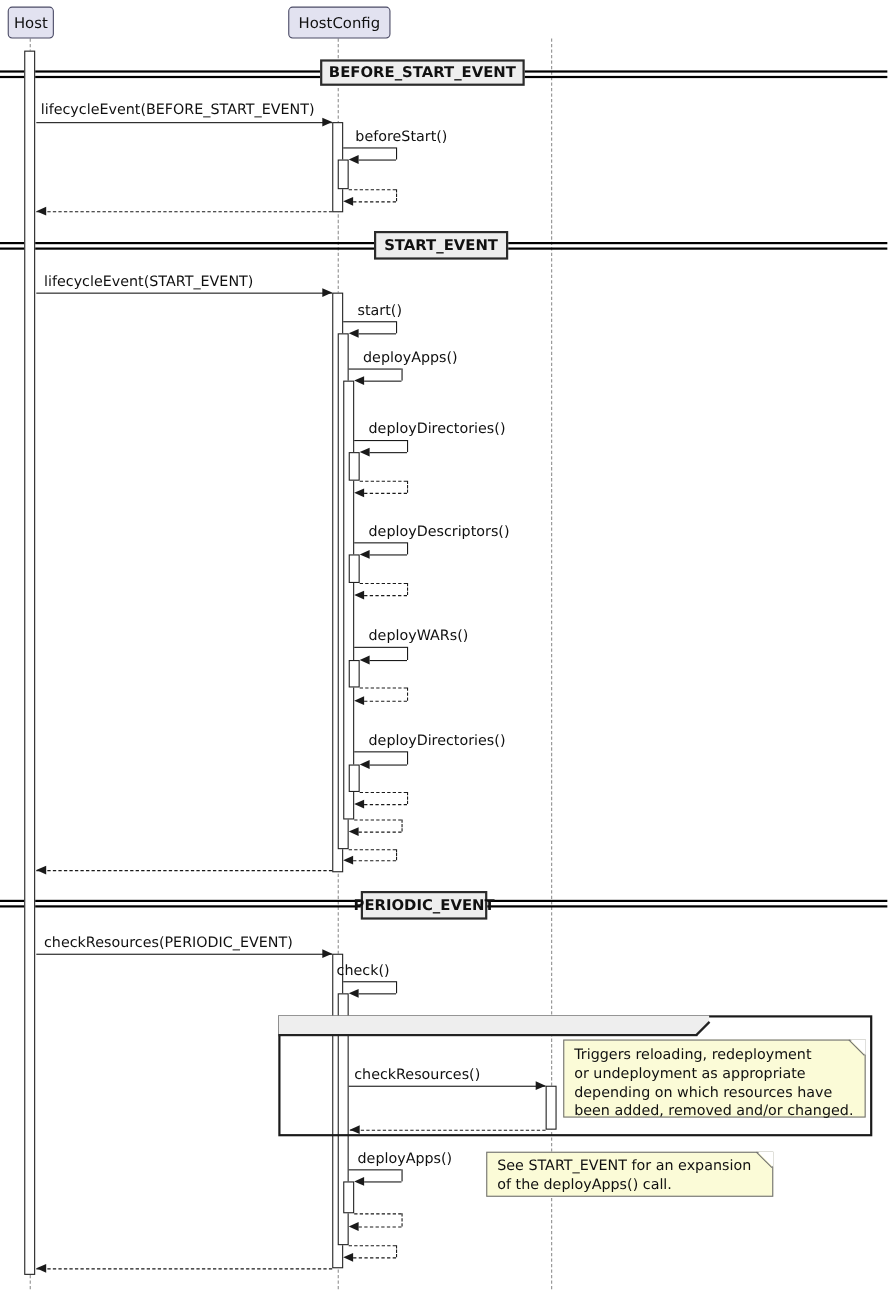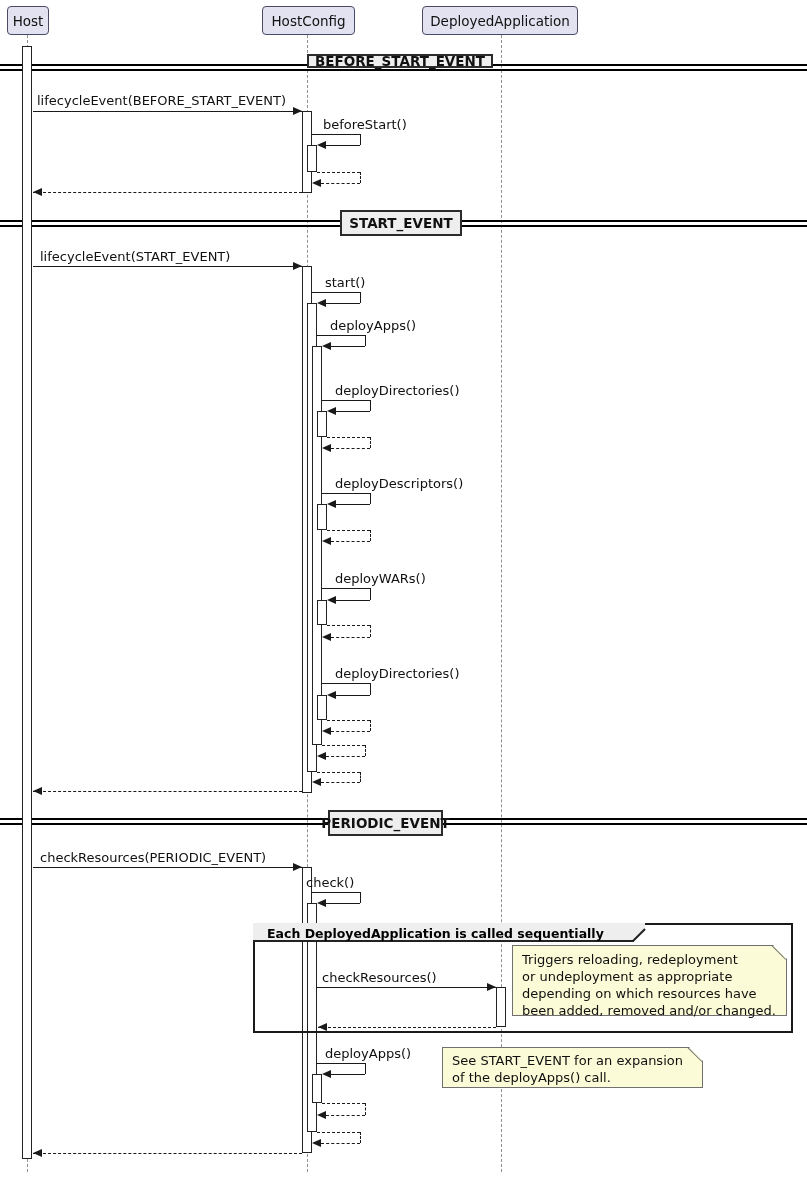--- a/index.html
+++ b/index.html
@@ -52,21 +52,20 @@
   <div class="bar" style="left:317px;top:695px;height:25px"></div>
   <div class="bar" style="left:302px;top:867px;height:286px"></div>
   <div class="bar" style="left:307px;top:903px;height:229px"></div>
   <div class="bar" style="left:312px;top:1074px;height:29px"></div>
   <div class="bar" style="left:496px;top:987px;height:40px"></div>
 
   <div class="gbox" style="left:253px;top:923px;width:540px;height:110px"></div>
   <div class="gtab" style="left:253px;top:923px;width:392px;height:19px"></div>
   <div class="gline" style="left:253px;top:940px;width:381px;height:2px"></div>
   <div class="gline" style="left:633px;top:940px;width:17px;height:2px;transform:rotate(-45deg);transform-origin:left center"></div>
-  <div class="gtablabel" style="left:267px;top:926px">Each DeployedApplication is called sequentially</div>
 
   <div class="grp">
     <span class="lbl" style="left:37px;top:93px">lifecycleEvent(BEFORE_START_EVENT)</span>
     <span class="hl" style="left:33px;top:111px;width:269px"></span>
     <span class="tr" style="left:293px;top:107px"></span>
   </div>
 
   <div class="grp">
     <span class="lbl" style="left:323px;top:117px">beforeStart()</span>
     <span class="hl" style="left:312px;top:134px;width:48px"></span>
@@ -223,36 +222,35 @@
     <span class="hd" style="left:317px;top:1132px;width:43px"></span>
     <span class="vd" style="left:360px;top:1132px;height:11px"></span>
     <span class="hd" style="left:321px;top:1143px;width:39px"></span>
     <span class="tl" style="left:312px;top:1139px"></span>
   </div>
   <div class="grp">
     <span class="hd" style="left:33px;top:1153px;width:269px"></span>
     <span class="tl" style="left:33px;top:1149px"></span>
   </div>
 
-  <div class="dbox" style="left:307px;top:54px;width:186px;height:14px">BEFORE_START_EVENT</div>
+  <div class="dbox" style="left:291px;top:54px;width:186px;height:24px">BEFORE_START_EVENT</div>
   <div class="dbox" style="left:340px;top:210px;width:122px;height:26px">START_EVENT</div>
   <div class="dbox" style="left:328px;top:810px;width:115px;height:26px">PERIODIC_EVENT</div>
 
   <div class="note" style="left:442px;top:1047px;width:261px;height:41px">
     <span class="fold-cover"></span>
     <span class="fold-line"></span>
     <span class="note-text" style="left:9px;top:4px">See START_EVENT for an expansion
 of the deployApps() call.</span>
   </div>
   <div class="note" style="left:512px;top:945px;width:275px;height:71px">
     <span class="fold-cover"></span>
     <span class="fold-line"></span>
     <span class="note-text" style="left:9px;top:5px">Triggers reloading, redeployment
 or undeployment as appropriate
 depending on which resources have
 been added, removed and/or changed.</span>
   </div>
 
   <div class="pbox" style="left:7px;top:6px;width:42px;height:29px">Host</div>
   <div class="pbox" style="left:262px;top:6px;width:93px;height:29px">HostConfig</div>
-  <div class="pbox" style="left:422px;top:6px;width:156px;height:29px">DeployedApplication</div>
 
 </div>
 
 </body></html>

